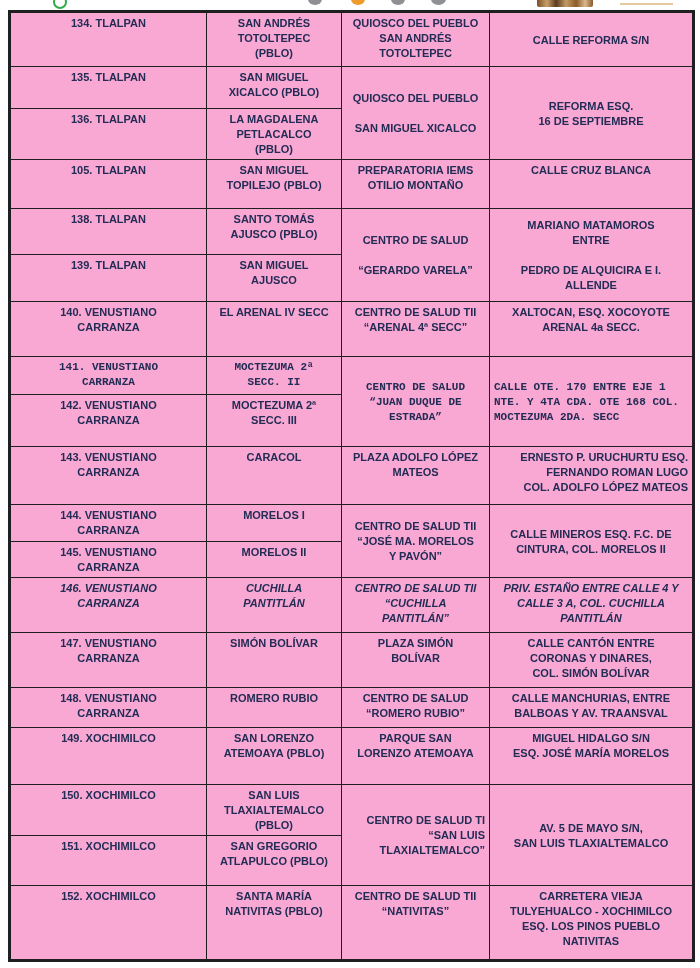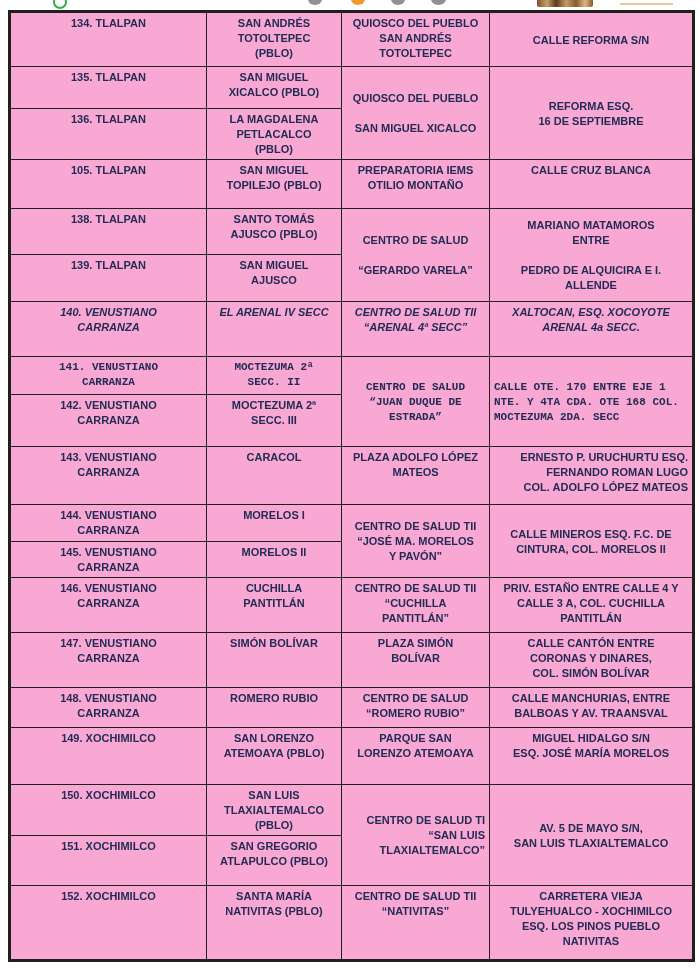--- a/index.html
+++ b/index.html
@@ -120,21 +120,21 @@
 ENTRE
 
 PEDRO DE ALQUICIRA E I.
 ALLENDE</td>
         </tr>
         <tr style="height: 47px;">
           <td>139. TLALPAN</td>
           <td>SAN MIGUEL
 AJUSCO</td>
         </tr>
-        <tr style="height: 55px; font-style: italic;">
+        <tr style="height: 55px;">
           <td>140. VENUSTIANO
 CARRANZA</td>
           <td>EL ARENAL IV SECC</td>
           <td>CENTRO DE SALUD TII
 “ARENAL 4ª SECC”</td>
           <td>XALTOCAN, ESQ. XOCOYOTE
 ARENAL 4a SECC.</td>
         </tr>
         <tr style="height: 38px; font-family: Liberation Mono, monospace;">
           <td>141. VENUSTIANO
@@ -172,21 +172,21 @@
 “JOSÉ MA. MORELOS
 Y PAVÓN”</td>
           <td rowspan="2" style="vertical-align: middle;">CALLE MINEROS ESQ. F.C. DE
 CINTURA, COL. MORELOS II</td>
         </tr>
         <tr style="height: 35px;">
           <td>145. VENUSTIANO
 CARRANZA</td>
           <td>MORELOS II</td>
         </tr>
-        <tr style="height: 55px;">
+        <tr style="height: 55px; font-style: italic;">
           <td>146. VENUSTIANO
 CARRANZA</td>
           <td>CUCHILLA
 PANTITLÁN</td>
           <td>CENTRO DE SALUD TII
 “CUCHILLA
 PANTITLÁN”</td>
           <td>PRIV. ESTAÑO ENTRE CALLE 4 Y
 CALLE 3 A, COL. CUCHILLA
 PANTITLÁN</td>

